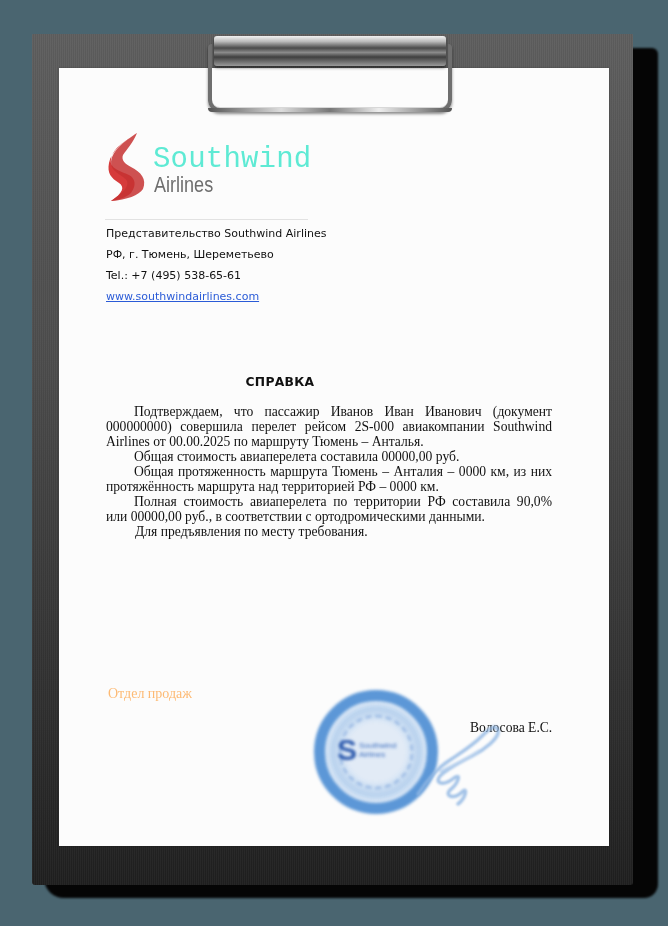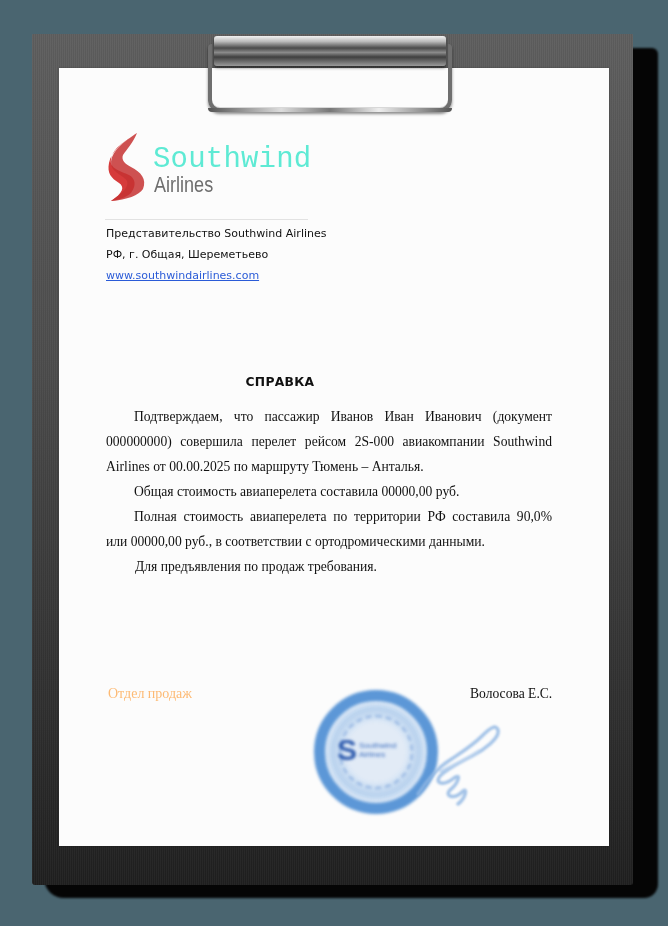--- a/index.html
+++ b/index.html
@@ -73,30 +73,30 @@
     .contacts div { height: 21px; line-height: 16px; white-space: nowrap; }
     .contacts .link { color: #2a5bd7; text-decoration: underline; margin-top: 24px; }
 
     .title {
       position: absolute; left: 59px; width: 442px; top: 375px; text-align: center;
       font-family: "DejaVu Sans", sans-serif; font-weight: bold; font-size: 12.3px;
       color: #111; letter-spacing: 0.3px;
     }
     .body {
       position: absolute; left: 106px; top: 404px; width: 446px;
-      font-size: 13.6px; color: #111; line-height: 25px;
+      font-size: 13.6px; color: #111; line-height: 15px;
     }
     .body p { margin: 0; text-align: justify; text-indent: 28px; }
     .body p.last { text-indent: 29px; }
 
     .sig-left {
       position: absolute; left: 108px; top: 686px; font-size: 14px; color: #fdba74;
     }
     .sig-right {
-      position: absolute; left: 470px; top: 686px; font-size: 13.6px; color: #111;
+      position: absolute; left: 470px; top: 720px; font-size: 13.6px; color: #111;
     }
     .stamp {
       position: absolute; left: 314px; top: 690px; width: 124px; height: 124px;
       border-radius: 50%;
       border: 11px solid #4f8fd4;
       box-sizing: border-box;
       background: radial-gradient(circle, rgba(170,200,235,0.35) 0 40%, rgba(120,170,225,0.55) 60%, rgba(150,190,235,0.35) 70%);
       filter: blur(1.6px);
       opacity: 0.92;
     }
@@ -135,31 +135,33 @@
     <path d="M30 0 C 26 10, 20 16, 16 22 C 14 27, 18 31, 24 34 C 34 39, 40 46, 36 56 C 32 62, 20 67, 4 68 C 16 60, 22 54, 20 48 C 18 44, 10 41, 6 36 C 2 30, 4 22, 12 14 C 18 8, 24 4, 30 0 Z" fill="#c63232" opacity="0.85"></path>
   </svg>
   <div class="logo-name">Southwind</div>
   <div class="logo-sub">Airlines</div>
 </div>
 
 <div class="divider"></div>
 
 <div class="contacts">
   <div>Представительство Southwind Airlines</div>
-  <div>РФ, г. Общая, Шереметьево</div>
+  <div>РФ, г. Тюмень, Шереметьево</div>
+  <div>Tel.: +7 (495) 538-65-61</div>
   <div><span class="link">www.southwindairlines.com</span></div>
 </div>
 
 <div class="title">СПРАВКА</div>
 
 <div class="body">
   <p>Подтверждаем, что пассажир Иванов Иван Иванович (документ 000000000) совершила перелет рейсом 2S-000 авиакомпании Southwind Airlines от 00.00.2025 по маршруту Тюмень – Анталья.</p>
   <p>Общая стоимость авиаперелета составила 00000,00 руб.</p>
+  <p>Общая протяженность маршрута Тюмень – Анталия – 0000 км, из них протяжённость маршрута над территорией РФ – 0000 км.</p>
   <p>Полная стоимость авиаперелета по территории РФ составила 90,0% или 00000,00 руб., в соответствии с ортодромическими данными.</p>
-  <p class="last">Для предъявления по продаж требования.</p>
+  <p class="last">Для предъявления по месту требования.</p>
 </div>
 
 <div class="sig-left">Отдел продаж</div>
 <div class="sig-right">Волосова Е.С.</div>
 
 <div class="stamp">
   <div class="stamp-inner"></div>
   <div class="stamp-s">S</div>
   <div class="stamp-text">Southwind Airlines</div>
 </div>

